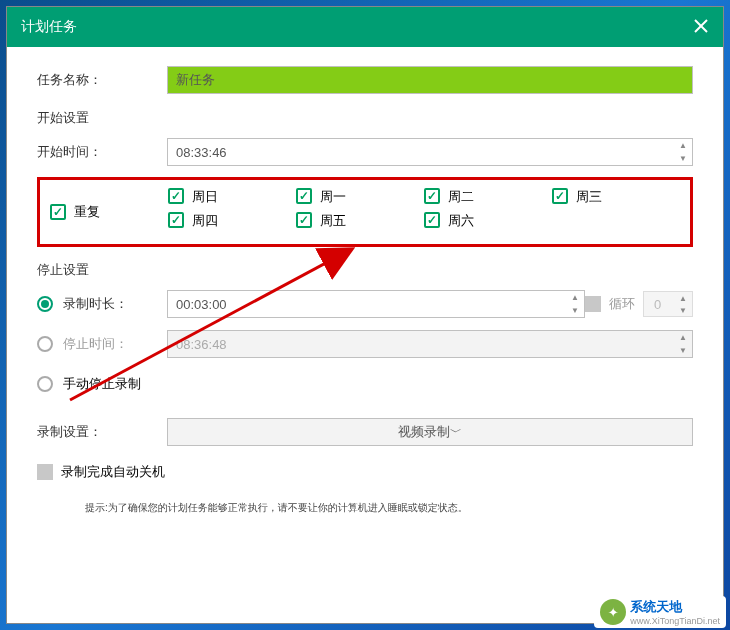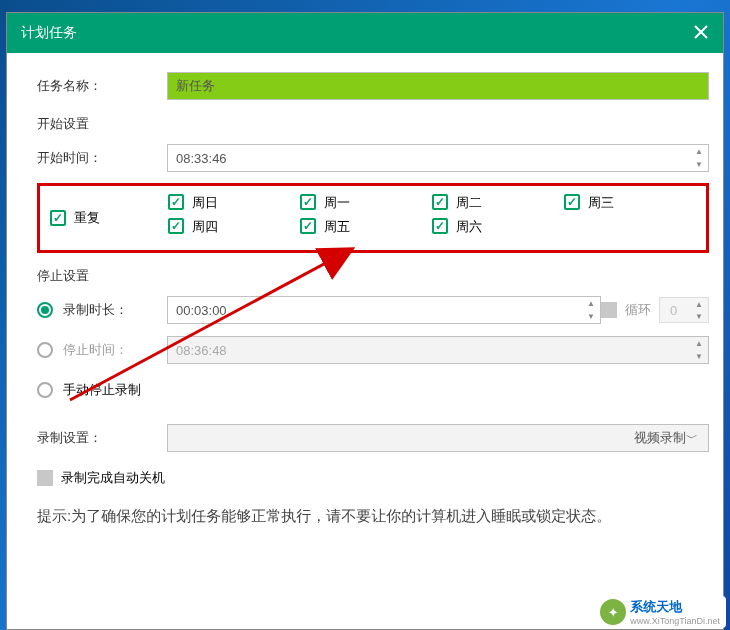--- a/index.html
+++ b/index.html
@@ -7,39 +7,39 @@
       font-family: "Microsoft YaHei", sans-serif;
       font-size: 13px;
       background: linear-gradient(135deg, #0a4d8c 0%, #1976d2 50%, #0d47a1 100%);
       width: 730px;
       height: 630px;
       position: relative;
       overflow: hidden;
     }
     .dialog {
       position: absolute;
-      top: 12px;
+      top: 6px;
       left: 6px;
       width: 718px;
       height: 618px;
       background: #fff;
       border: 1px solid #888;
     }
     .titlebar {
       height: 40px;
       background: #009e73;
       color: #fff;
       display: flex;
       align-items: center;
       justify-content: space-between;
       padding: 0 14px;
       font-size: 14px;
     }
     .close-x svg { width: 16px; height: 16px; stroke: #fff; stroke-width: 2; }
-    .content { padding: 18px 14px 10px 30px; }
+    .content { padding: 18px 30px 10px 30px; }
     .row { display: flex; align-items: center; margin-bottom: 10px; min-height: 30px; }
     .label-col { width: 130px; color: #333; }
     .section-title { color: #333; margin: 14px 0 10px 0; }
     .text-input {
       flex: 1;
       height: 28px;
       border: 1px solid #c0c0c0;
       background: #84cc16;
       padding: 0 8px;
       color: #555;
@@ -127,26 +127,26 @@
       padding-left: 10px;
     }
     .loop-spin .spinner-btns { right: 0; top: 0; bottom: 0; }
     .dropdown {
       flex: 1;
       height: 28px;
       border: 1px solid #c0c0c0;
       background: #f3f3f3;
       display: flex;
       align-items: center;
-      justify-content: flex-end;
+      justify-content: center;
       padding: 0 10px;
       color: #555;
     }
     .dropdown-arrow { font-size: 12px; color: #666; }
-    .hint { color: #444; margin-top: 14px; font-size: 15px; }
+    .hint { color: #444; margin-top: 14px; font-size: 10px; margin-left: 48px; }
     .arrow-svg {
       position: absolute;
       left: 60px;
       top: 230px;
       pointer-events: none;
     }
     .watermark {
       position: absolute;
       right: 4px;
       bottom: 2px;

